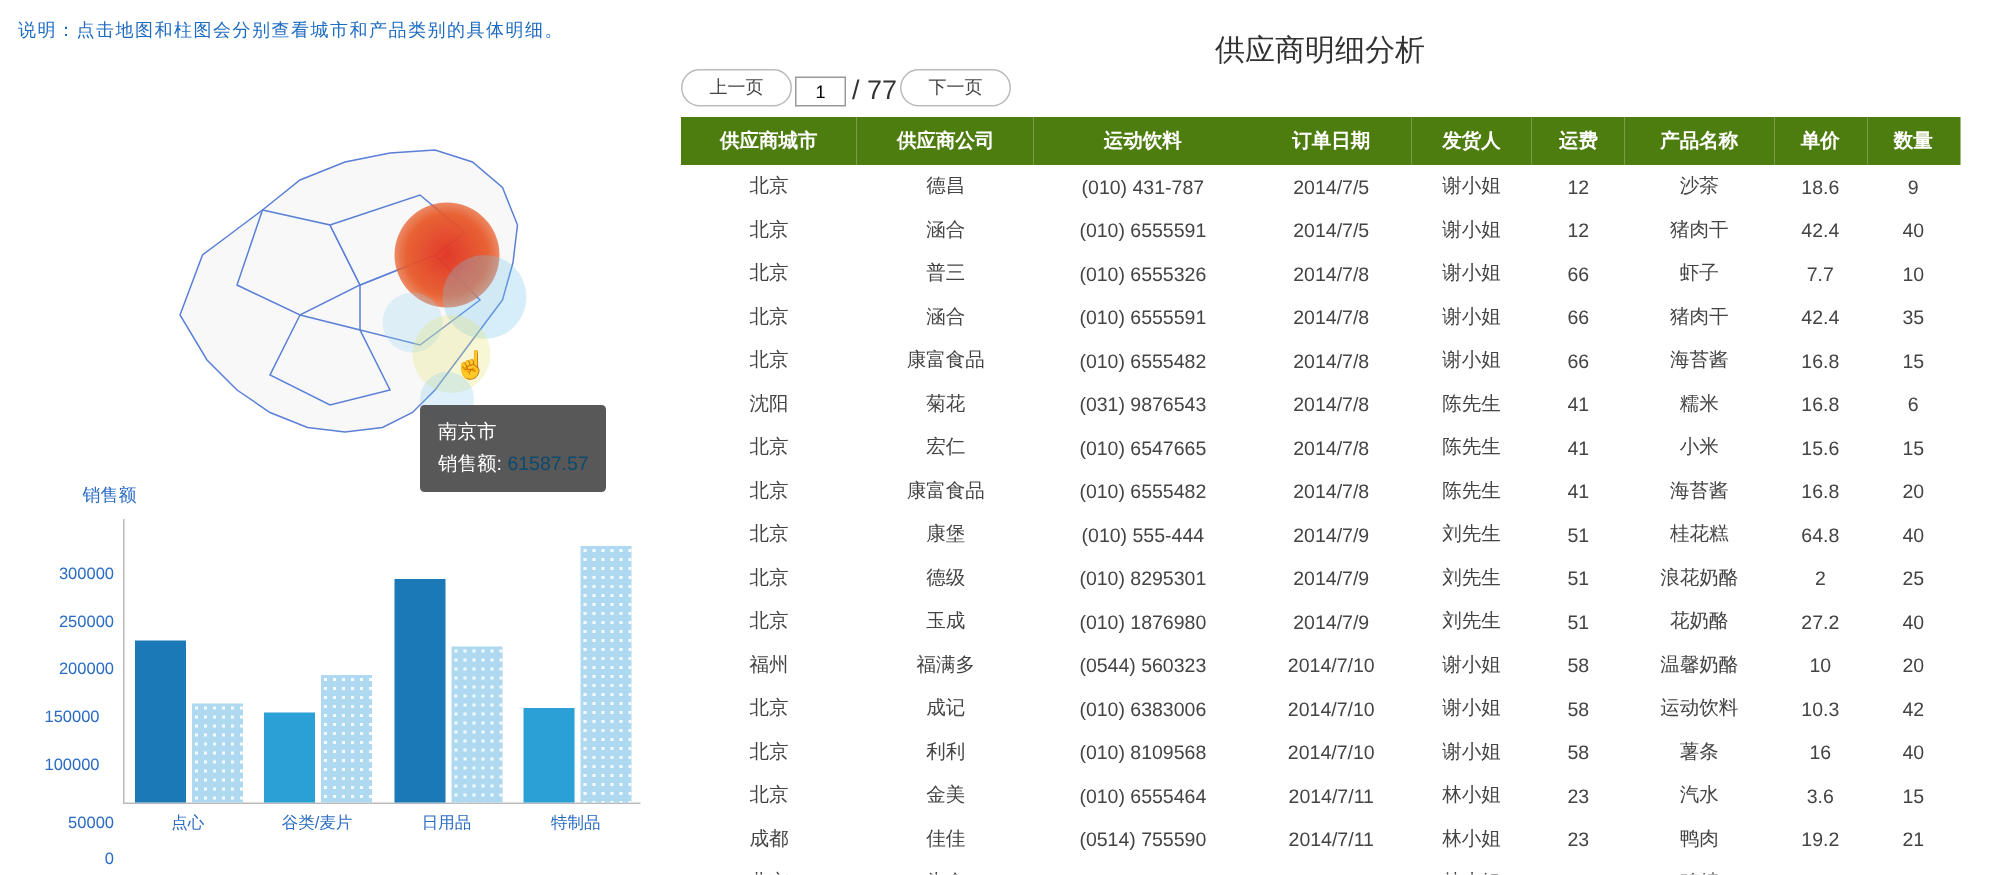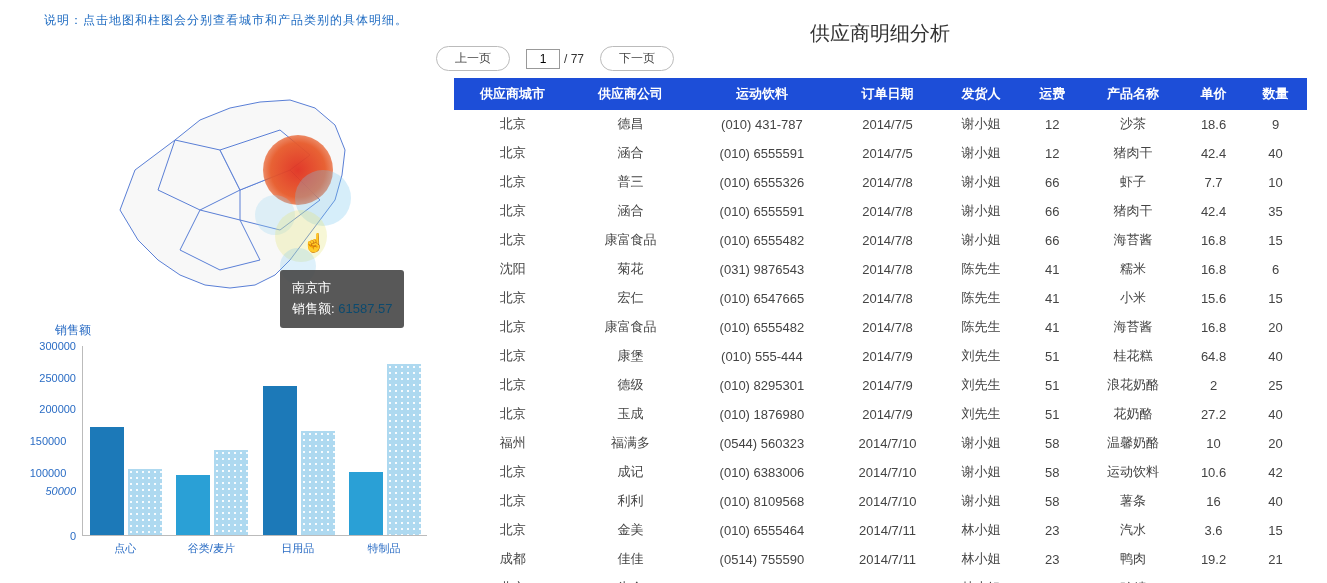--- a/index.html
+++ b/index.html
@@ -13,69 +13,68 @@
       position: relative;
       overflow: hidden;
     }
     .instruction {
       position: absolute;
       top: 12px;
       left: 12px;
       color: #1e6bc2;
       font-size: 12px;
       letter-spacing: 1px;
-      margin-left: 32px;
     }
     .main-title {
       position: absolute;
       top: 20px;
       left: 810px;
       font-size: 20px;
       font-weight: normal;
       color: #333;
     }
     .pagination {
       position: absolute;
       top: 46px;
-      left: 436px;
+      left: 454px;
       display: flex;
-      align-items: center;
-      gap: 16px;
+      align-items: flex-end;
+      gap: 2px;
     }
     .pg-btn {
       border: 1px solid #bbb;
       border-radius: 14px;
       background: #fff;
       padding: 3px 18px;
       font-size: 12px;
       cursor: pointer;
       color: #444;
     }
     .pg-input {
       width: 34px;
       height: 20px;
       border: 1px solid #999;
       text-align: center;
       font-size: 12px;
     }
-    .pg-total { font-size: 12px; color: #333; }
+    .pg-total { font-size: 18px; color: #333; }
     .pg-group { display: flex; align-items: center; gap: 4px; }
     .table-wrap {
       position: absolute;
       top: 78px;
       left: 454px;
       right: 20px;
     }
     table {
       width: 100%;
       border-collapse: collapse;
       font-size: 13px;
     }
     thead th {
-      background: #1d4ed8;
+      background: #4d7c0f;
       color: #fff;
       padding: 7px 8px;
       font-weight: bold;
       text-align: center;
       white-space: nowrap;
       border-right: 1px solid rgba(255,255,255,0.0);
     }
     tbody td {
       padding: 5px 8px;
       text-align: center;
@@ -142,20 +141,21 @@
       width: 60px;
     }
     .y-tick {
       position: absolute;
       right: 4px;
       font-size: 11px;
       color: #2a6cc4;
       text-align: right;
       width: 56px;
       transform: translateY(-50%);
+      margin-top: 37px;
     }
     .plot {
       position: absolute;
       left: 82px;
       top: 10px;
       width: 345px;
       height: 190px;
       border-left: 1px solid #bbb;
       border-bottom: 1px solid #bbb;
     }
@@ -224,21 +224,21 @@
 
 <div class="chart-title">销售额</div>
 
 <div class="chart-area">
   <div class="y-axis">
       <div class="y-tick" style="top: 0px;">300000</div>
       <div class="y-tick" style="top: 31.6667px;">250000</div>
       <div class="y-tick" style="top: 63.3333px;">200000</div>
       <div class="y-tick" style="top: 95px; text-align: center;">150000</div>
       <div class="y-tick" style="top: 126.667px; text-align: center;">100000</div>
-      <div class="y-tick" style="top: 145px; font-style: italic;">50000</div>
+      <div class="y-tick" style="top: 166px;">50000</div>
       <div class="y-tick" style="top: 190px;">0</div>
     </div>
   <div class="plot">
       <div class="bar" style="left: 7.125px; height: 107.667px; background: rgb(28, 121, 184);"></div>
       <div class="bar pattern" style="left: 45.125px; height: 66.5px;"></div>
       <div class="bar" style="left: 93.375px; height: 60.1667px; background: rgb(42, 160, 214);"></div>
       <div class="bar pattern" style="left: 131.375px; height: 85.5px;"></div>
       <div class="bar" style="left: 179.625px; height: 148.833px; background: rgb(28, 121, 184);"></div>
       <div class="bar pattern" style="left: 217.625px; height: 104.5px;"></div>
       <div class="bar" style="left: 265.875px; height: 63.3333px; background: rgb(42, 160, 214);"></div>
@@ -401,21 +401,21 @@
           <td>20</td>
         </tr>
         <tr>
           <td>北京</td>
           <td>成记</td>
           <td>(010) 6383006</td>
           <td>2014/7/10</td>
           <td>谢小姐</td>
           <td>58</td>
           <td>运动饮料</td>
-          <td>10.6</td>
+          <td>10.3</td>
           <td>42</td>
         </tr>
         <tr>
           <td>北京</td>
           <td>利利</td>
           <td>(010) 8109568</td>
           <td>2014/7/10</td>
           <td>谢小姐</td>
           <td>58</td>
           <td>薯条</td>

